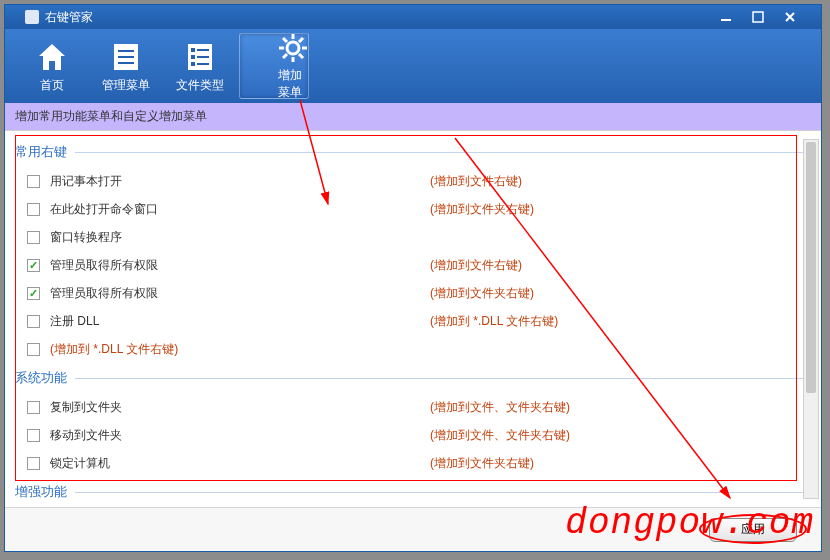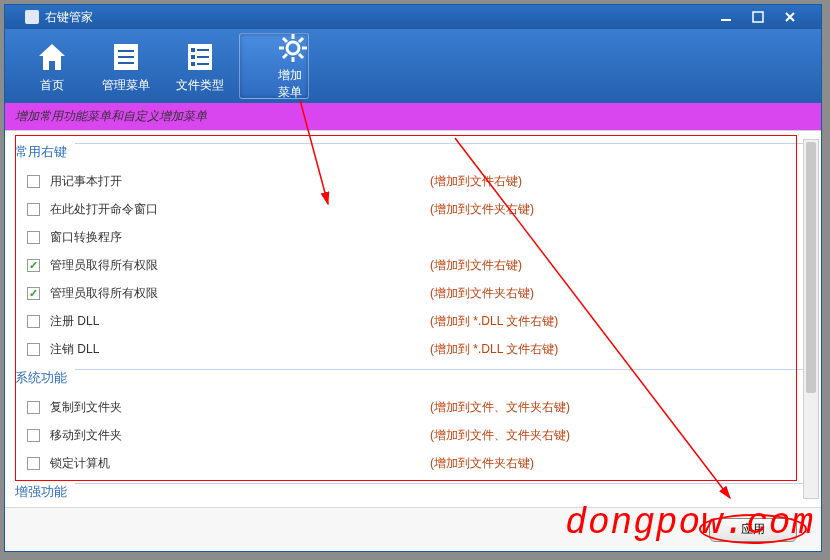--- a/index.html
+++ b/index.html
@@ -56,26 +56,25 @@
     }
     .tool-btn.active {
       background: linear-gradient(#4a8de0, #2e6bc0);
       box-shadow: inset 0 0 4px rgba(0,0,0,.3);
       border: 1px solid rgba(255,255,255,.3);
       padding-left: 38px;
     }
     .tool-icon { width: 36px; height: 36px; display: flex; align-items: center; justify-content: center; }
     .tool-label { font-size: 12px; margin-top: 2px; }
     .subtitle-bar {
-      background: #d946ef;
+      background: #c4b5fd;
       border-bottom: 1px solid #d0d0d0;
       padding: 5px 10px;
       font-size: 12px;
       color: #333;
-      font-style: italic;
     }
     .content-area {
       flex: 1;
       padding: 8px 10px 4px 10px;
       position: relative;
       overflow: hidden;
     }
     .red-box {
       border: 1px solid #ff0000;
       position: absolute;
@@ -83,20 +82,21 @@
       pointer-events: none;
     }
     .group {
       margin-bottom: 6px;
     }
     .group-title {
       color: #2b6fc2;
       font-size: 13px;
       font-weight: 500;
       display: flex;
+      align-items: center;
       margin: 4px 0 6px 0;
     }
     .group-title .line {
       flex: 1;
       height: 1px;
       background: #c0d4ec;
       margin-left: 8px;
     }
     .row {
       display: flex;
@@ -301,21 +301,20 @@
         <span class="row-label">管理员取得所有权限</span>
         <span class="row-desc">(增加到文件夹右键)</span>
       </div>
       <div class="row">
         <span class="chk"></span>
         <span class="row-label">注册 DLL</span>
         <span class="row-desc">(增加到 *.DLL 文件右键)</span>
       </div>
       <div class="row">
         <span class="chk"></span>
-        <span class="row-label">注销 DLL</span>
         <span class="row-desc">(增加到 *.DLL 文件右键)</span>
       </div>
     </div>
 
     <div class="group">
       <div class="group-title">
         <span>系统功能</span>
           <div class="line"></div>
       </div>
       <div class="row">

